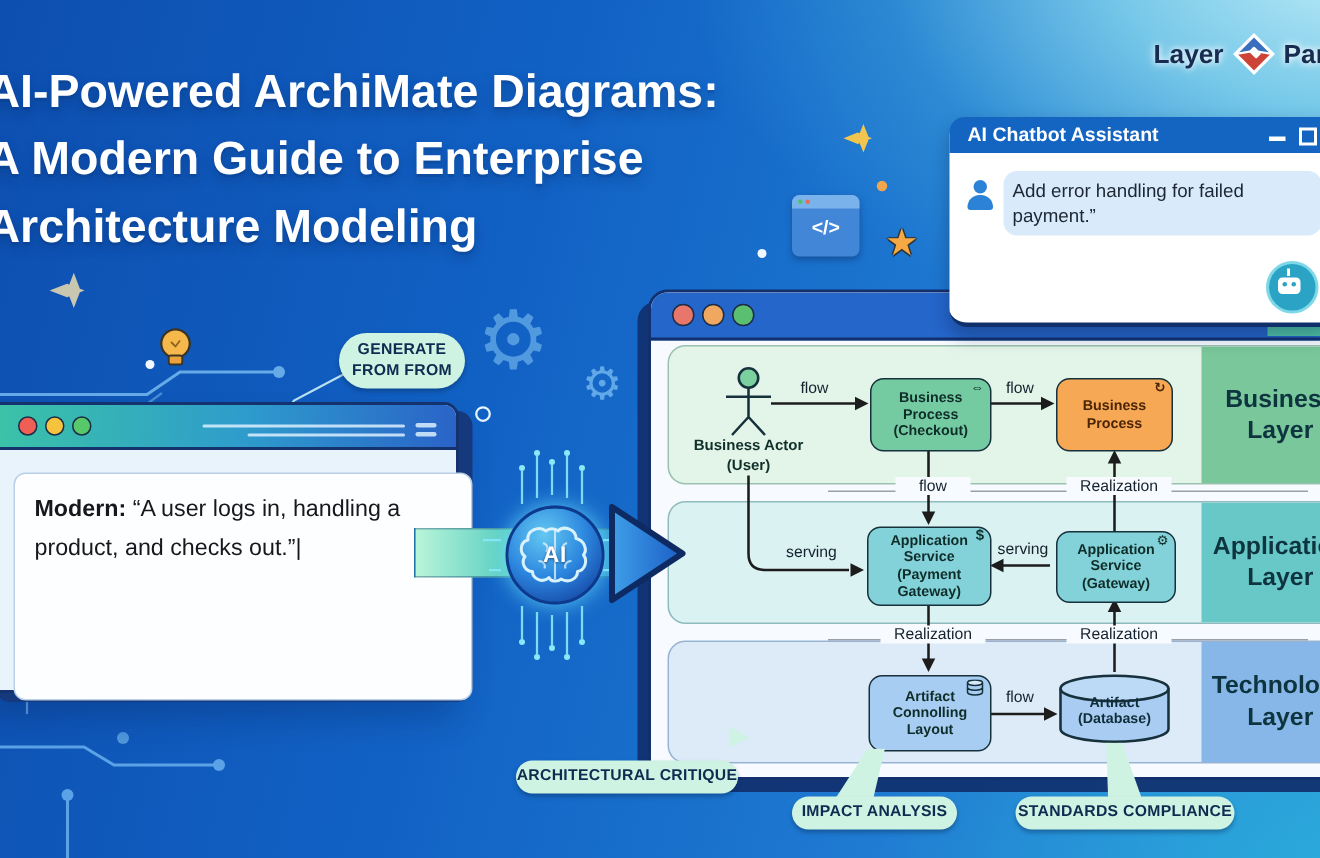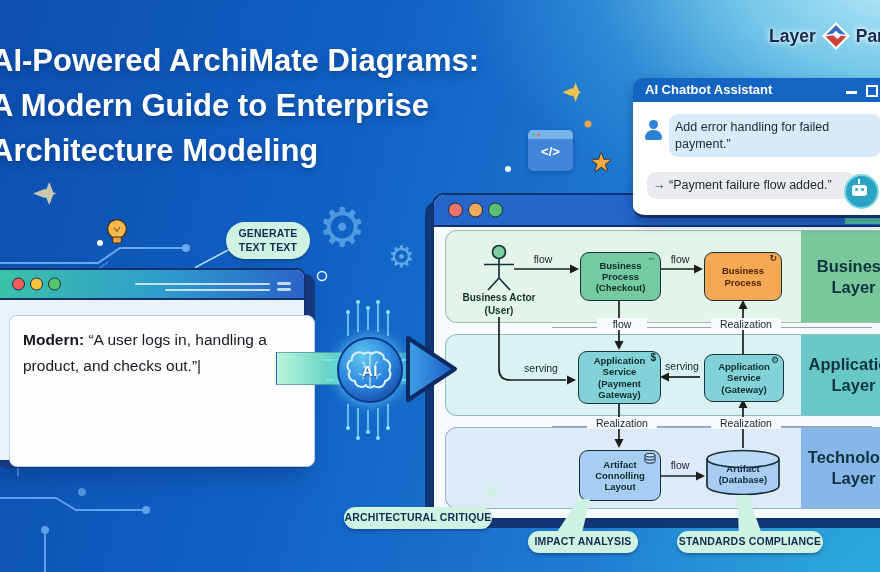--- a/index.html
+++ b/index.html
@@ -330,32 +330,31 @@
     <div class="titlebar">
       <span id="chat-title">AI Chatbot Assistant</span>
       <span class="ctrl-min"></span>
       <span class="ctrl-max"></span>
     </div>
     <div id="avatar">
         <span class="head"></span>
         <span class="torso"></span>
       </div>
     <div class="bubble" id="bubble-user" style="white-space: pre-line;">Add error handling for failed payment.”</div>
-    <div class="bubble" id="bubble-ai" style="white-space: pre-line;">→ “Payment failure flow added.”</div>
     <div id="robot">
       <span class="antenna"></span>
       <span class="face">
           <span class="eye" style="left:3px;"></span>
           <span class="eye" style="right:3px;"></span>
         </span>
     </div>
   </div>
 
   <div class="tail" id="tail-critique"></div>
   <div class="tail" id="tail-impact"></div>
   <div class="tail" id="tail-standards"></div>
   <div class="pill" id="badge-generate" style="white-space: pre-line;">GENERATE
-TEXT TEXT</div>
+FROM FROM</div>
   <div class="pill" id="badge-critique" style="white-space: pre-line; margin-top: 28px;">ARCHITECTURAL CRITIQUE</div>
   <div class="pill" id="badge-impact" style="white-space: pre-line;">IMPACT ANALYSIS</div>
   <div class="pill" id="badge-standards" style="white-space: pre-line;">STANDARDS COMPLIANCE</div>
 
 </div>
 
 </body></html>

